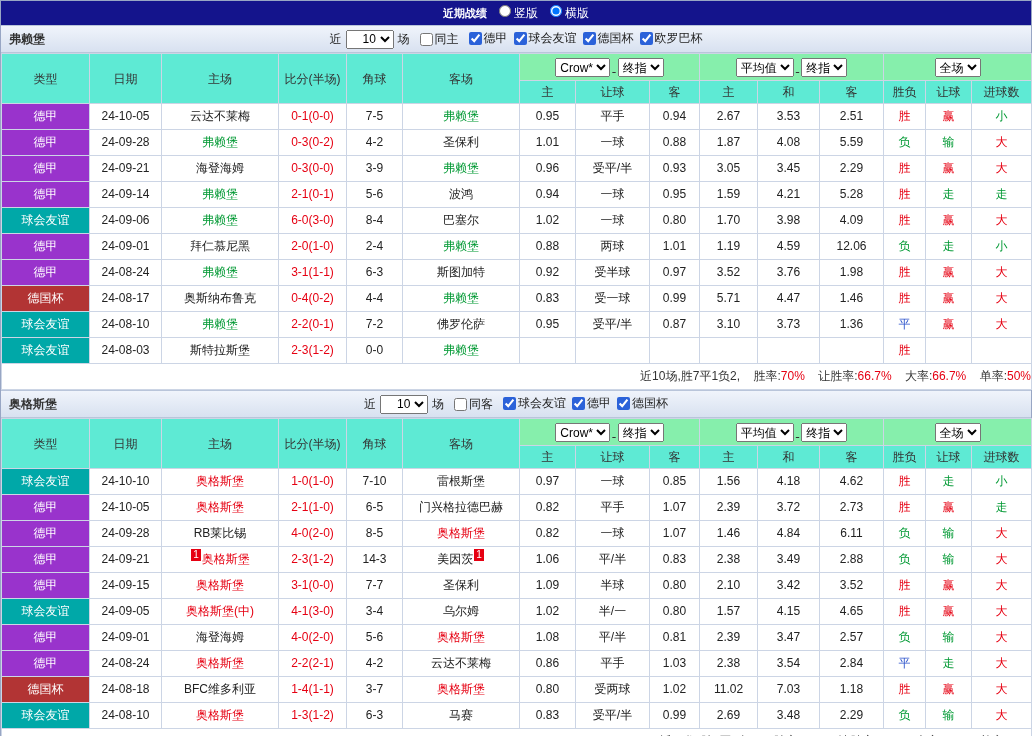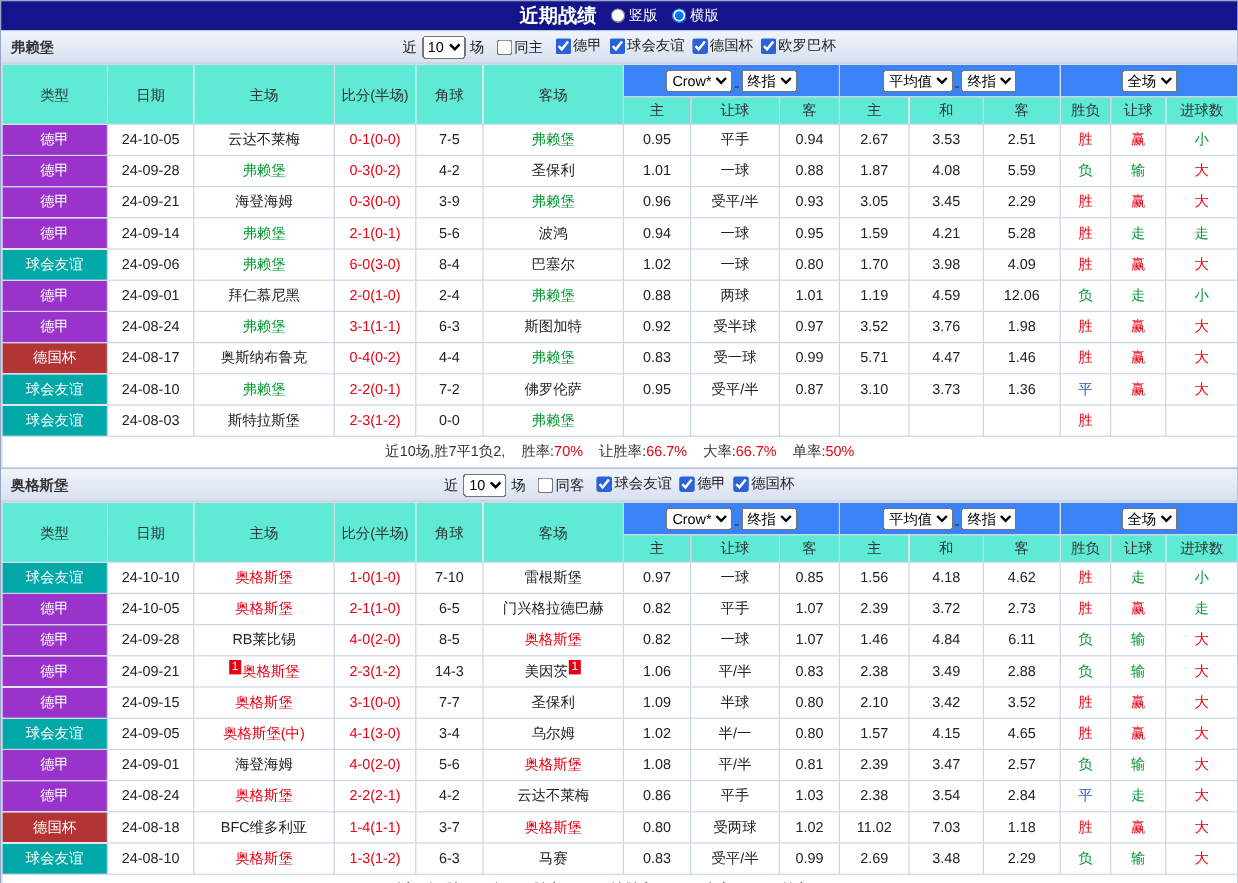--- a/index.html
+++ b/index.html
@@ -1,56 +1,56 @@
 <!DOCTYPE html>
 <html><head>
 <meta charset="utf-8">
 <style>
   * { box-sizing: border-box; }
   body { margin:0; background:#fff; font-family:"Liberation Sans", sans-serif; font-size:12px; color:#222; }
   .page { width:1032px; border:1px solid #98a6c4; }
 
   
   .topbar { height:24px; background:#14148c; color:#fff; display:flex; align-items:center; justify-content:center; gap:12px; }
-  .topbar .title { font-weight:bold; font-size:16px; }
-  .topbar label { display:inline-flex; align-items:center; gap:3px; cursor:pointer; }
+  .topbar .title { font-weight:bold; font-size:11px; }
+  .topbar label { display:inline-flex; align-items:flex-start; gap:3px; cursor:pointer; }
   .topbar input { margin:0; width:12px; height:12px; }
 
   
   .band { height:28px; background:linear-gradient(#f0f4fb,#d8e1f0); border-top:1px solid #b9c5da; border-bottom:1px solid #b9c5da; display:flex; align-items:center; position:relative; }
   .team-name { position:absolute; left:8px; font-weight:bold; color:#333; }
   .filter { margin:0 auto; display:flex; align-items:center; gap:4px; }
-  .filter select { font-size:12px; height:19px; }
+  .filter select { font-size:12px; height:19px;padding-left:12px; }
   .cb { display:inline-flex; align-items:center; gap:2px; margin-left:6px; }
   .cb input { margin:0; width:13px; height:13px; accent-color:#2b62d9; }
 
   
   table.grid { width:100%; border-collapse:collapse; table-layout:fixed; }
   .grid th, .grid td { border:1px solid #ccd5e5; text-align:center; padding:0; height:25px; line-height:25px; overflow:hidden; white-space:nowrap; }
   thead th { background:#5eead4; font-weight:normal; color:#333; }
   .hrow1 th { height:26px; line-height:26px; }
   .hrow2 th { height:22px; line-height:22px; }
-  .hrow1 .selcell { background:#3b82f6;text-decoration:underline; }
+  .hrow1 .selcell { background:#86efac;text-decoration:underline; }
   .selcell select { font-size:12px; height:19px; margin:0 2px; vertical-align:middle; }
 
   td.c-type { color:#fff; }
   .t-purple  { background:#9933cc; }
   .t-teal    { background:#00a8a8; }
   .t-darkred { background:#b23434; }
 
   td.c-score { color:#e60012; }
   .team-green { color:#009933; }
   .team-red   { color:#e60012; }
   .c-red   { color:#e60012; }
   .c-green { color:#009933; }
   .c-blue  { color:#2f55cc; }
 
   .rcard { display:none; background:#e60012; color:#fff; font-size:10px; line-height:12px; height:12px; padding:0 2px; position:relative; top:-5px; margin:0 1px; }
 
-  tfoot td.summary { text-align:center; color:#333; }
+  tfoot td.summary { text-align:right; color:#333; }
   .summary .stat { margin-left:10px; }
 </style>
 </head>
 <body>
 
 <div class="page">
 
   <div class="topbar">
     <span class="title">近期战绩</span>
     <label>

